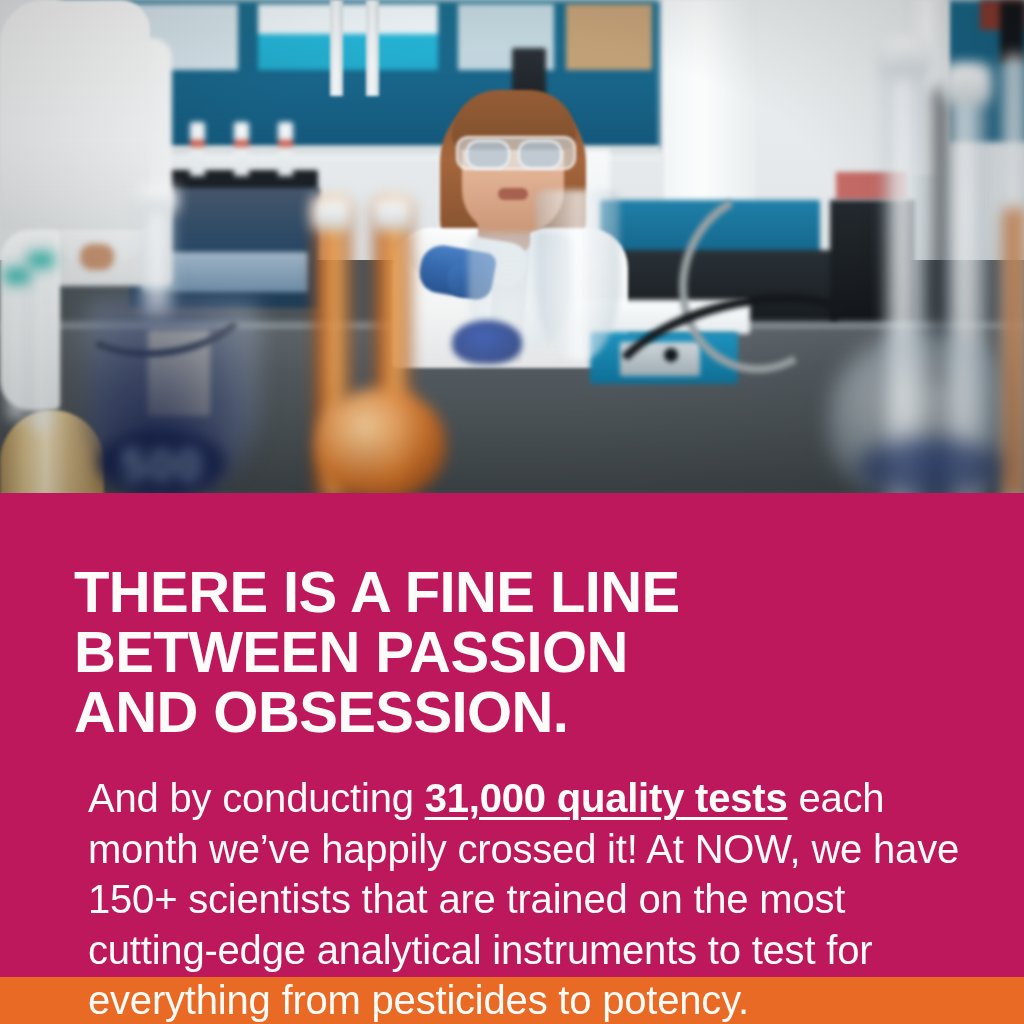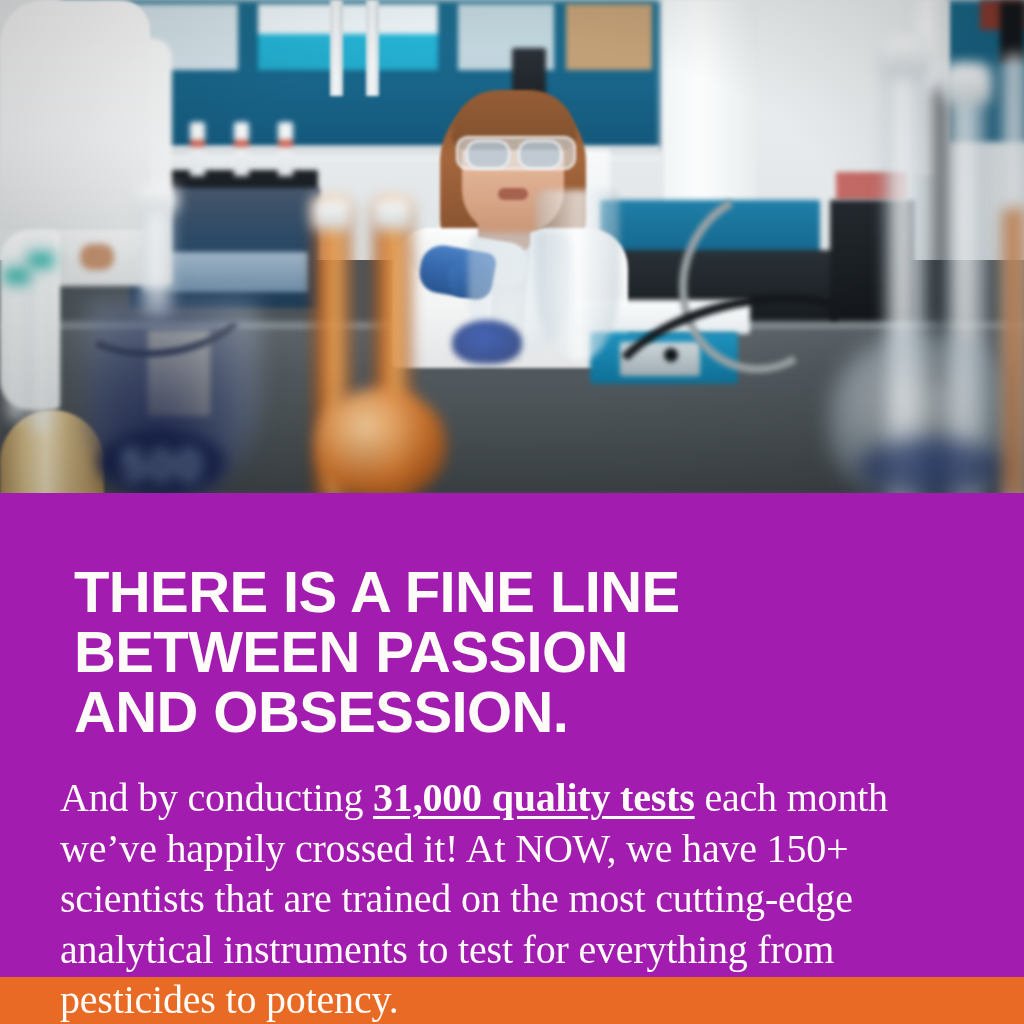--- a/index.html
+++ b/index.html
@@ -390,43 +390,43 @@
   .vignette {
     position: absolute; left: 0; top: 0; width: 100%; height: 100%;
     background: radial-gradient(ellipse at 50% 45%, rgba(0,0,0,0) 45%, rgba(0,0,0,.22) 100%);
   }
 
   
   .panel {
     position: absolute;
     left: 0; top: 493px;
     width: 1024px; height: 484px;
-    background: #a21caf;
+    background: #be185d;
   }
   .headline {
     position: absolute;
     left: 74px;
     top: 30px;
     width: 880px;
     color: #fdfcf8;
     font-family: "Liberation Sans", sans-serif;
     font-weight: 700;
     font-size: 58px;
     line-height: 60px;
     letter-spacing: -0.6px;
     text-transform: uppercase;
     white-space: pre-line;
   }
   .body-copy {
     position: absolute;
-    left: 60px;
+    left: 88px;
     top: 240px;
     width: 884px;
     color: #fdfcf8;
-    font-family: Liberation Serif, serif;
+    font-family: Liberation Sans, sans-serif;
     font-weight: 400;
     font-size: 40px;
     line-height: 50.5px;
     letter-spacing: -0.2px;
   }
   .body-copy b {
     font-weight: 700;
     text-decoration: underline;
     text-decoration-thickness: 3px;
     text-underline-offset: 5px;

